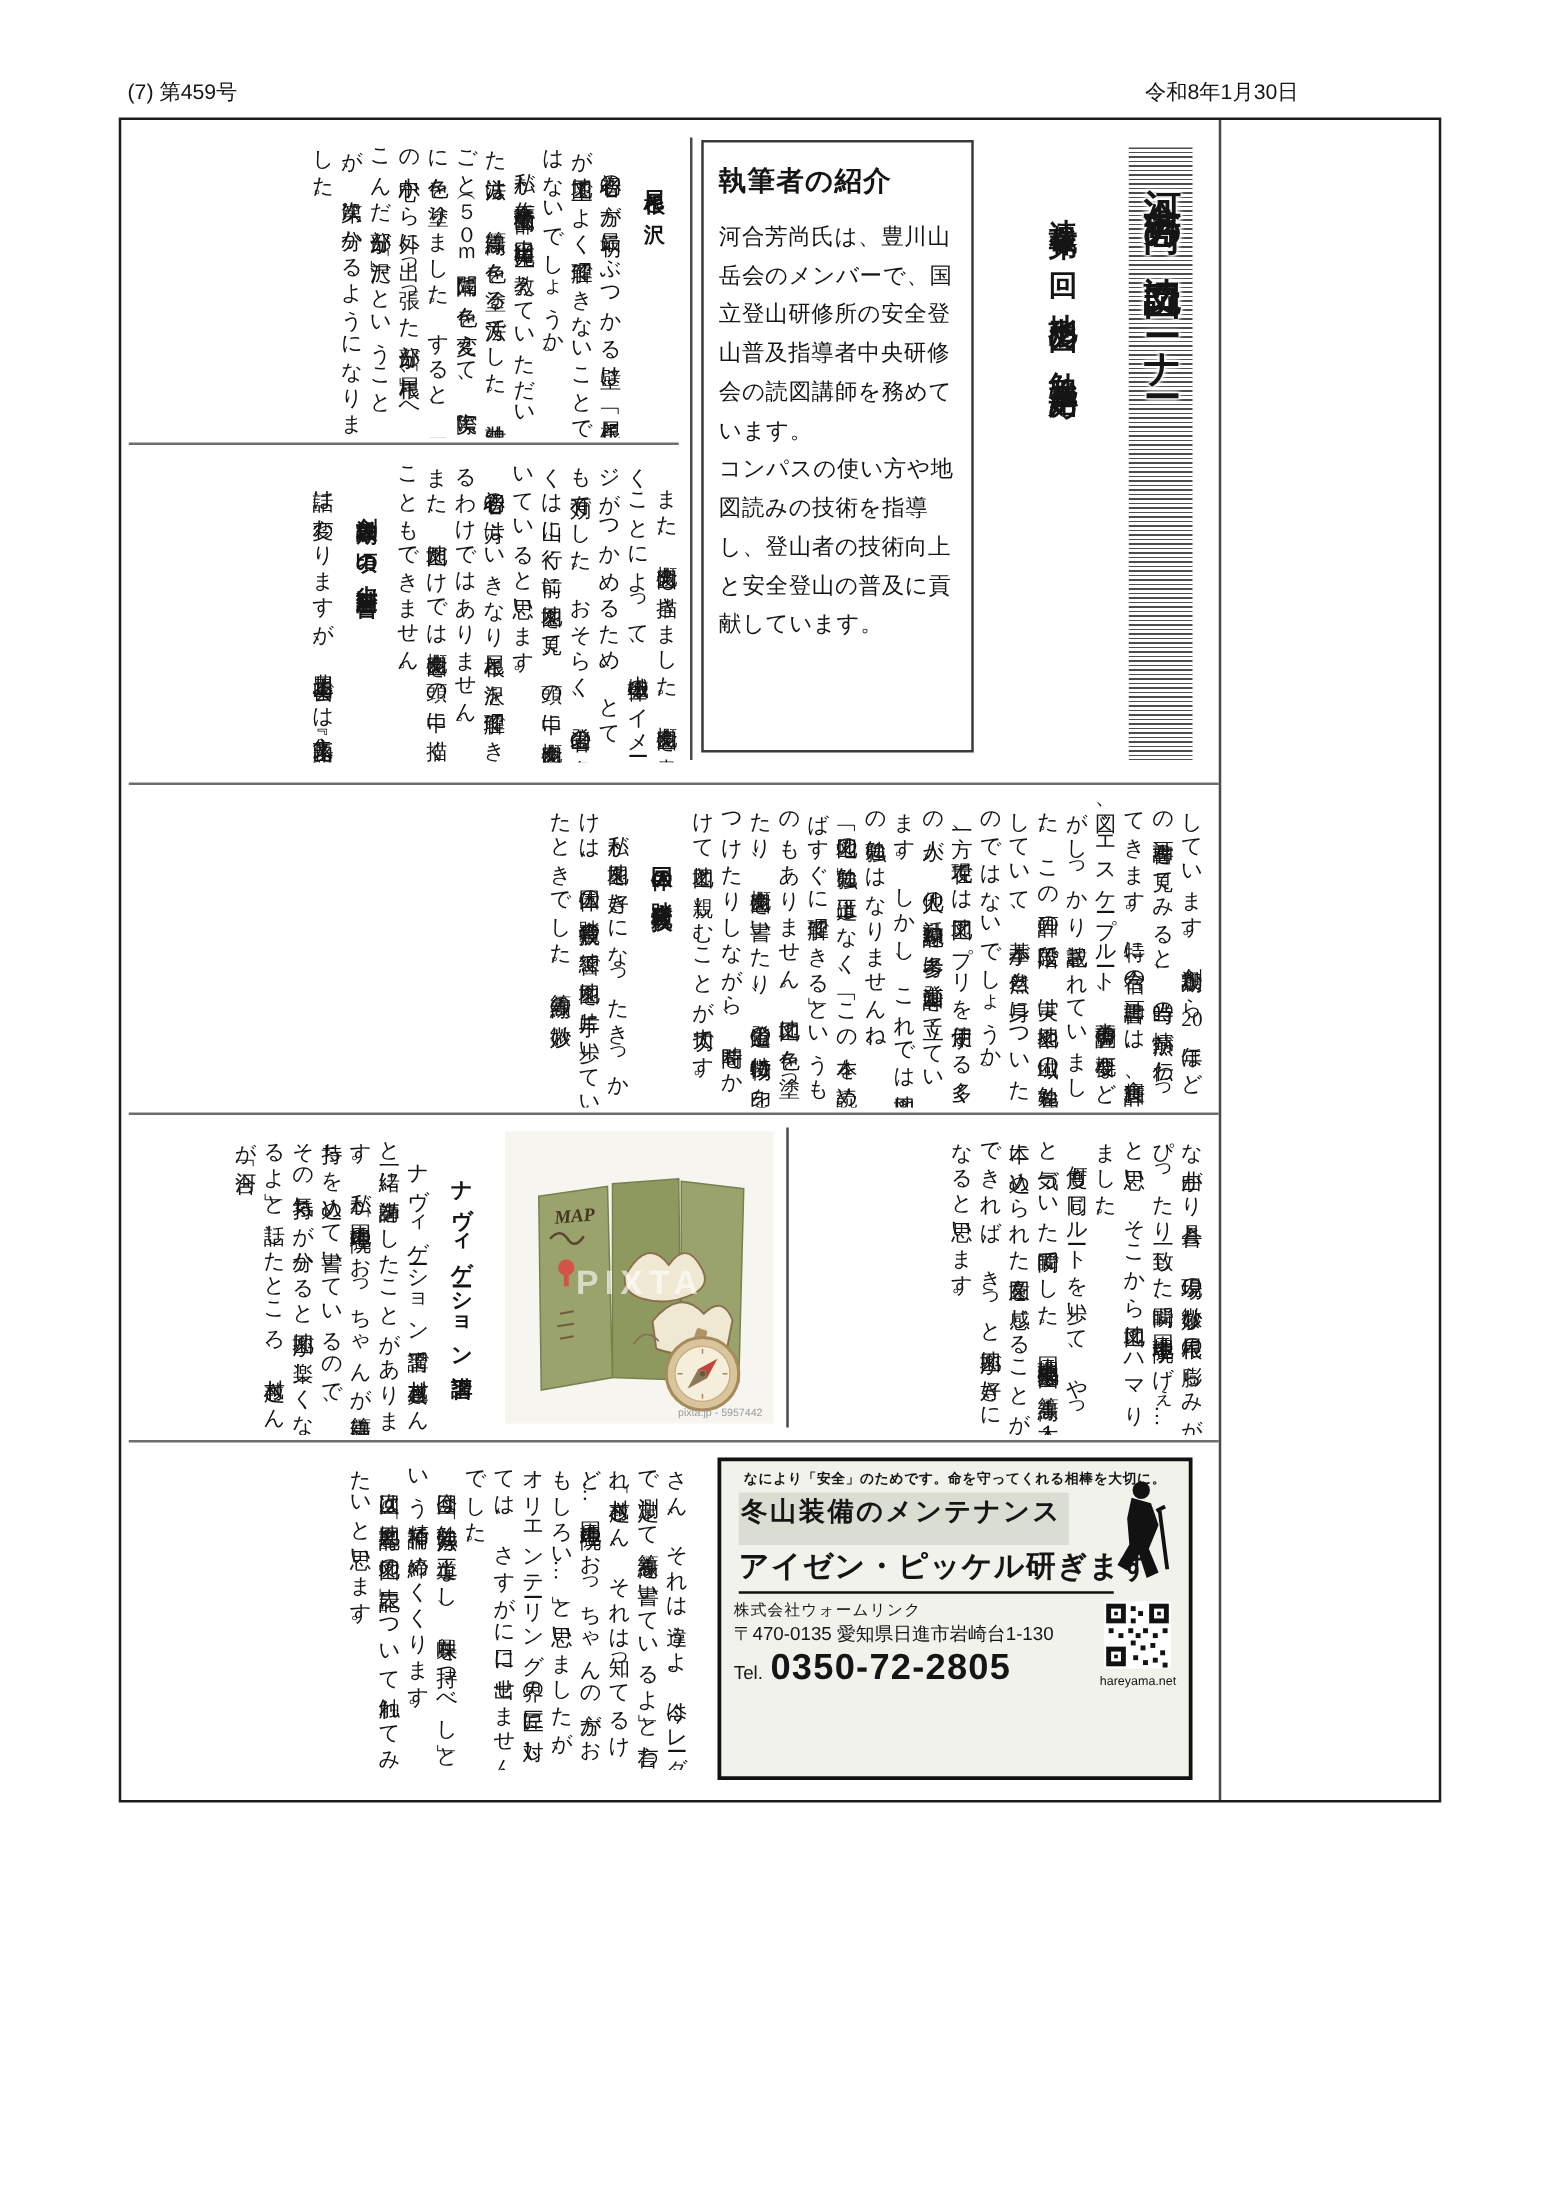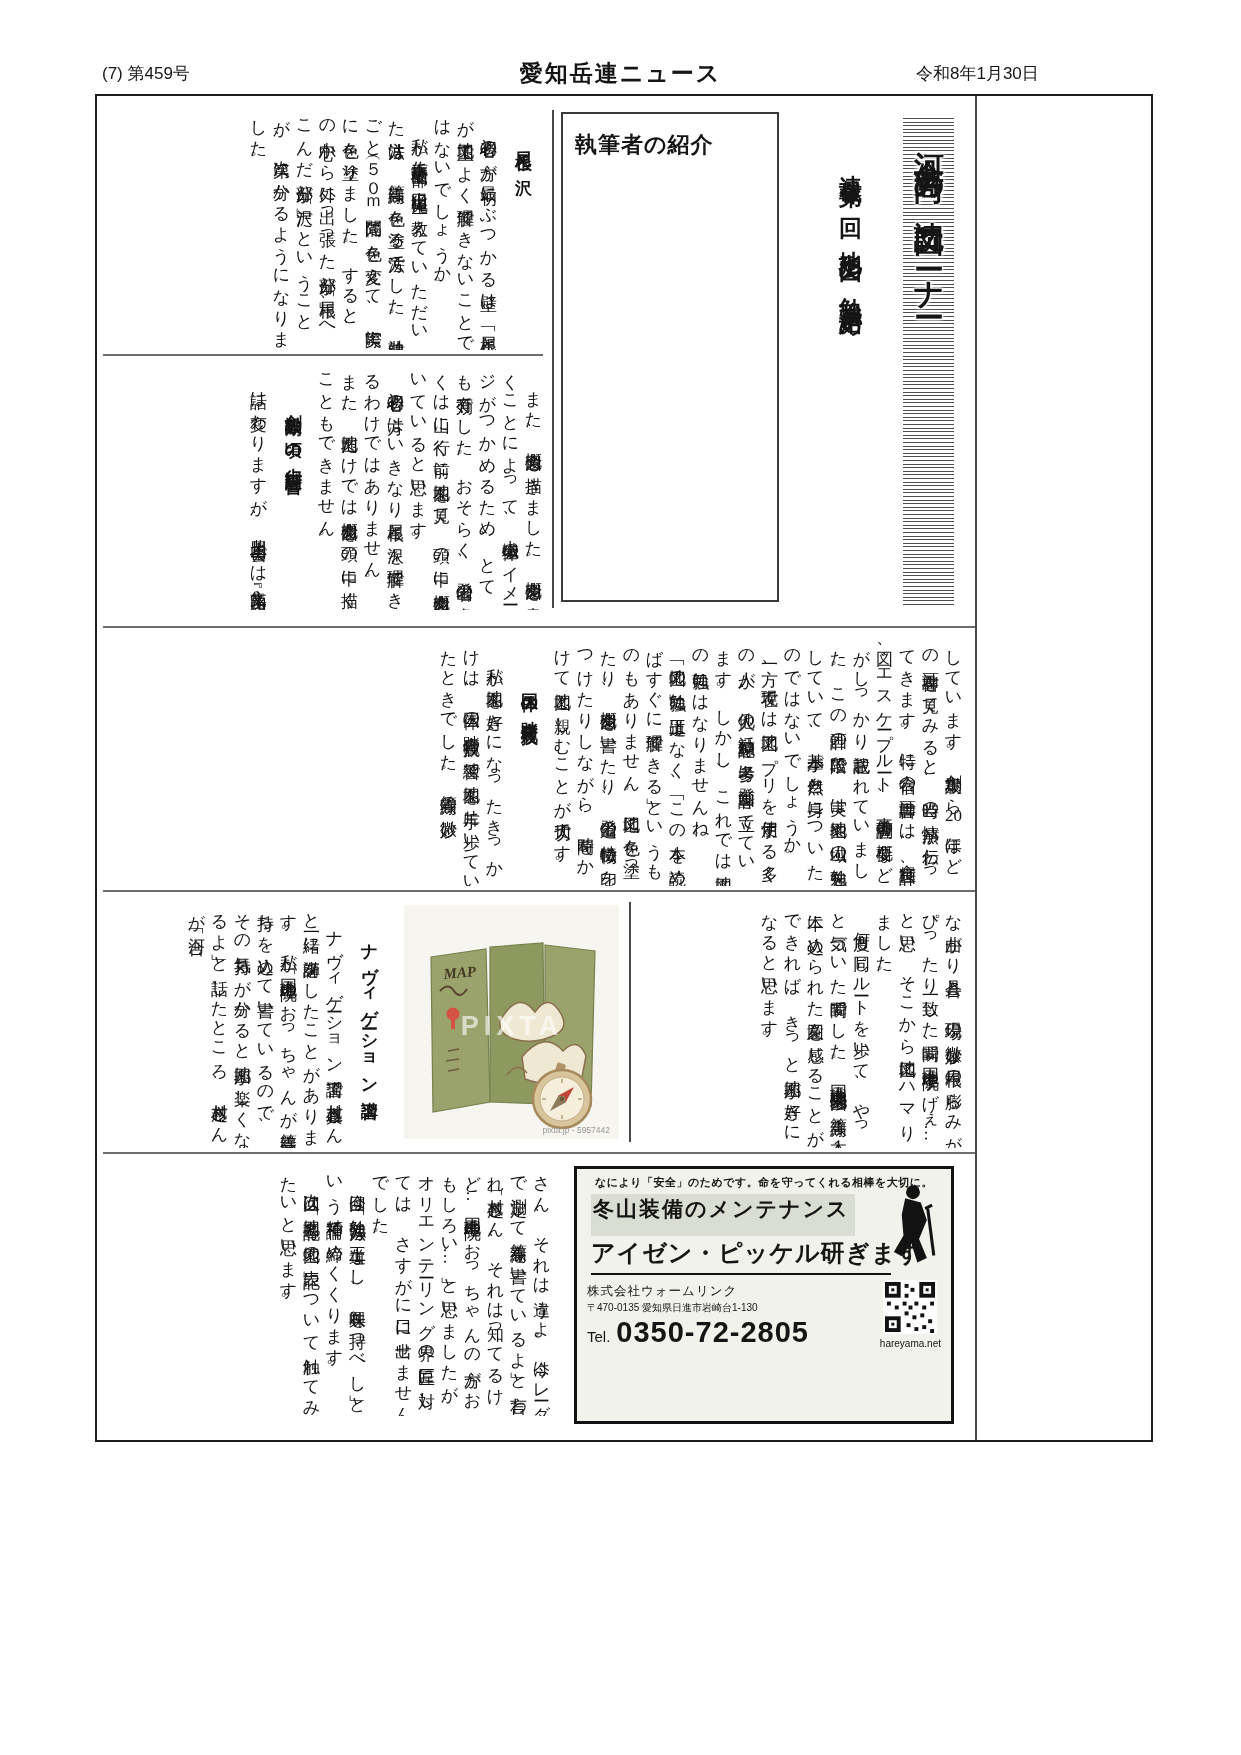--- a/index.html
+++ b/index.html
@@ -70,45 +70,48 @@
   .ad-tagline{font-size:15px;font-weight:700;text-align:right;letter-spacing:1px;margin-top:2px;}
   .ad-brand{font-size:41px;font-weight:800;letter-spacing:3px;text-align:center;line-height:1.0;margin-top:2px;}
   .ad-slogan{font-size:11px;font-weight:700;text-align:center;letter-spacing:0.5px;margin-top:0;}
   .ad-service{position:relative;margin-top:4px;padding-left:4px;}
   .ad-service-l1{display:inline-block;font-size:21px;font-weight:800;letter-spacing:2px;background:#d9ddd2;padding:1px 6px 13px 2px;}
   .ad-service-l2{font-size:24px;font-weight:800;letter-spacing:1px;margin-top:1px;}
   .ad-service-rule{width:300px;height:2px;background:#111;margin:4px 0 5px 0;}
   .climber{position:absolute;right:2px;top:-14px;}
   .ad-bottom{display:flex;justify-content:space-between;align-items:flex-end;}
   .ad-company{font-size:12.5px;letter-spacing:1px;}
-  .ad-address{font-size:10px;margin-top:1px;}
+  .ad-address{font-size:15px;margin-top:1px;}
   .ad-telrow{display:flex;align-items:baseline;gap:6px;margin-top:1px;text-align:right;}
   .ad-tel-label{font-size:15px;}
   .ad-tel-number{font-size:29px;font-weight:800;letter-spacing:1px;}
   .ad-qrcol{text-align:center;}
   .ad-site{font-size:10px;margin-top:0;}
 </style>
 </head>
 <body>
 
 <div class="pg-header">
   <div class="issue-no">(7) 第459号</div>
-  <div class="paper-title">愛知岳連ニュース</div>
   <div class="date-label">令和8年1月30日</div>
 </div>
 
 <div class="frame">
 
   <div class="vrule" style="left:878px;top:0;height:100%;"></div>
 
   <h1 class="article-title">河合芳尚の読図コーナー</h1>
   <h2 class="article-subtitle">連載第４回　地形図の勉強事始め</h2>
 
   <div class="author-box">
     <h2>執筆者の紹介</h2>
+    <div>
+        <p>河合芳尚氏は、豊川山岳会のメンバーで、国立登山研修所の安全登山普及指導者中央研修会の読図講師を務めています。</p>
+        <p>コンパスの使い方や地図読みの技術を指導し、登山者の技術向上と安全登山の普及に貢献しています。</p>
+      </div>
   </div>
   <div class="vrule" style="left:455px;top:14px;height:498px;"></div>
 
   <div class="vtext" style="left:6px;top:12px;width:442px;height:242px;">
     <h3 class="colhead off30">尾根と沢</h3>
     <div>
         <p>初心者の方が最初にぶつかる壁は、「尾根と沢」が地図上でよく理解できないことではないでしょうか。</p>
         <p>私が作手高校登山部で山田猛先生に教えていただいた方法は、等高線に色を塗る方法でした。計曲線ごと（５０ｍ間隔）に色を変えて、実際に地図に色を塗りました。すると、円の中心から外に出っ張った部分が「尾根」、へこんだ部分が「沢」だということが、次第に分かるようになりました。</p>
       </div>
   </div>

